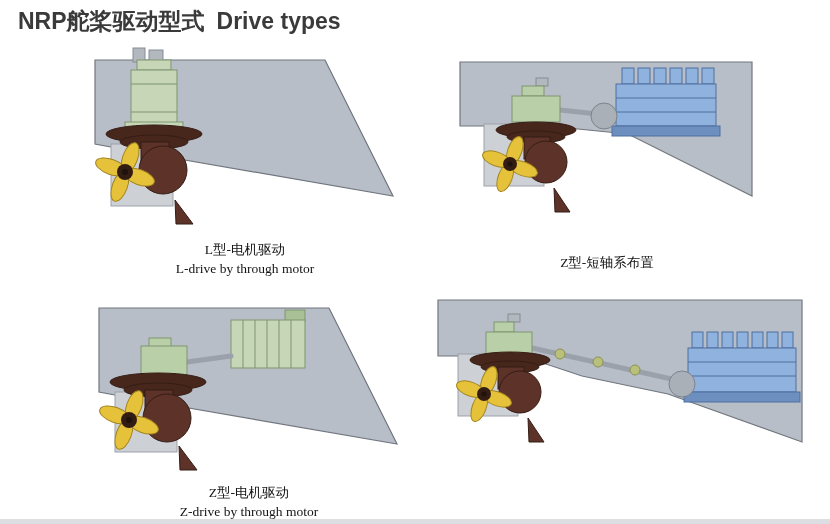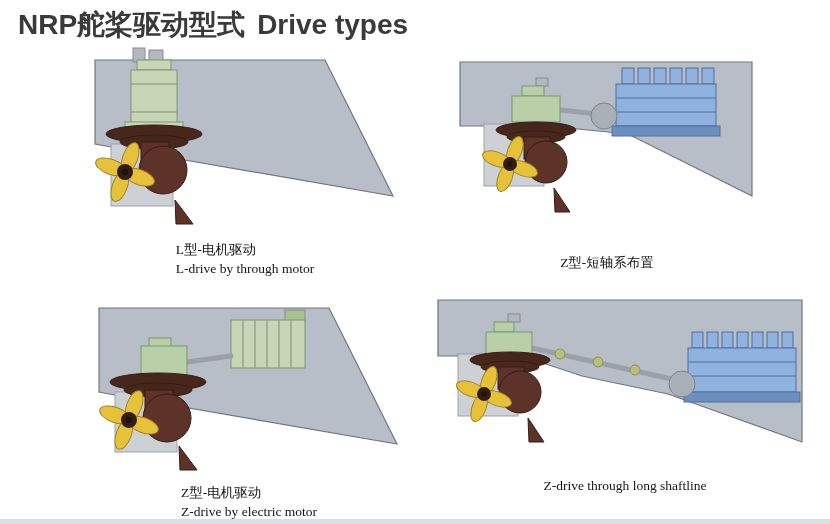--- a/index.html
+++ b/index.html
@@ -1,21 +1,21 @@
 <!DOCTYPE html>
 <html><head>
 <meta charset="utf-8">
 <style>
   html,body{margin:0;padding:0;background:#fff;}
   .page{position:relative;width:830px;height:524px;background:#ffffff;overflow:hidden;
         font-family:"Liberation Sans",sans-serif;}
-  .title{position:absolute;left:18px;top:6px;font-size:28px;font-weight:bold;color:#3a3a3a;}
+  .title{position:absolute;left:18px;top:6px;font-size:23px;font-weight:bold;color:#3a3a3a;}
   .title .en{margin-left:12px;}
   .panel{position:absolute;display:flex;flex-direction:column;align-items:center;}
-  .caption{margin-top:10px;text-align:left;font-family:"Liberation Serif",serif;
+  .caption{margin-top:10px;text-align:center;font-family:"Liberation Serif",serif;
            color:#141414;font-size:13.5px;line-height:1.4;}
   .bottom-rule{position:absolute;left:0;right:0;bottom:0;height:5px;background:#dcdee2;}
   
   .hull-s{stroke:#71767e;stroke-width:1.2;}
   .plate-s{stroke:#9ba1a9;stroke-width:1;}
   .motor-s{stroke:#7e9570;stroke-width:1;}
   .brown-s{stroke:#351d14;stroke-width:1;}
   .prop-s{stroke:#a2851f;stroke-width:1;}
   .engine-s{stroke:#4f6f9e;stroke-width:1;}
   .detail-gray{fill:#b3b8bf;stroke:#868c94;stroke-width:1;}
@@ -150,21 +150,21 @@
         <ellipse transform="rotate(20)" cx="0" cy="-15" rx="7.5" ry="16"></ellipse>
         <ellipse transform="rotate(110)" cx="0" cy="-15" rx="7.5" ry="16"></ellipse>
         <ellipse transform="rotate(200)" cx="0" cy="-15" rx="7.5" ry="16"></ellipse>
         <ellipse transform="rotate(290)" cx="0" cy="-15" rx="7.5" ry="16"></ellipse>
         <circle class="hub" cx="0" cy="0" r="8"></circle>
         <circle cx="0" cy="0" r="3" fill="#1f120c" stroke="none"></circle>
       </g>
     </svg>
     <figcaption class="caption">
       <div>Z型-电机驱动</div>
-      <div>Z-drive by electric motor</div>
+      <div>Z-drive by through motor</div>
     </figcaption>
   </figure>
 
   <figure class="panel" style="left:430px;top:292px;margin:0;">
     <svg width="390" height="175" viewBox="0 0 390 175">
       <polygon class="hull-s" points="8,8 372,8 372,150 238,102 152,84 92,64 8,64" fill="#b8bec7"></polygon>
       <rect class="plate-s" x="28" y="62" width="60" height="62" fill="#cdd1d6"></rect>
       <g class="engine-s" fill="#8fb3de">
         <rect x="262" y="40" width="11" height="16"></rect>
           <rect x="277" y="40" width="11" height="16"></rect>
@@ -200,18 +200,17 @@
       <g transform="translate(54,102)" class="prop-s" fill="#e6c23a">
         <ellipse transform="rotate(20)" cx="0" cy="-14" rx="7" ry="15"></ellipse>
         <ellipse transform="rotate(110)" cx="0" cy="-14" rx="7" ry="15"></ellipse>
         <ellipse transform="rotate(200)" cx="0" cy="-14" rx="7" ry="15"></ellipse>
         <ellipse transform="rotate(290)" cx="0" cy="-14" rx="7" ry="15"></ellipse>
         <circle class="hub" cx="0" cy="0" r="7"></circle>
         <circle cx="0" cy="0" r="2.5" fill="#1f120c" stroke="none"></circle>
       </g>
     </svg>
     <figcaption class="caption">
-      <div>Z-drive through long shaftline</div>
     </figcaption>
   </figure>
 
   <div class="bottom-rule"></div>
 </div>
 
 </body></html>

